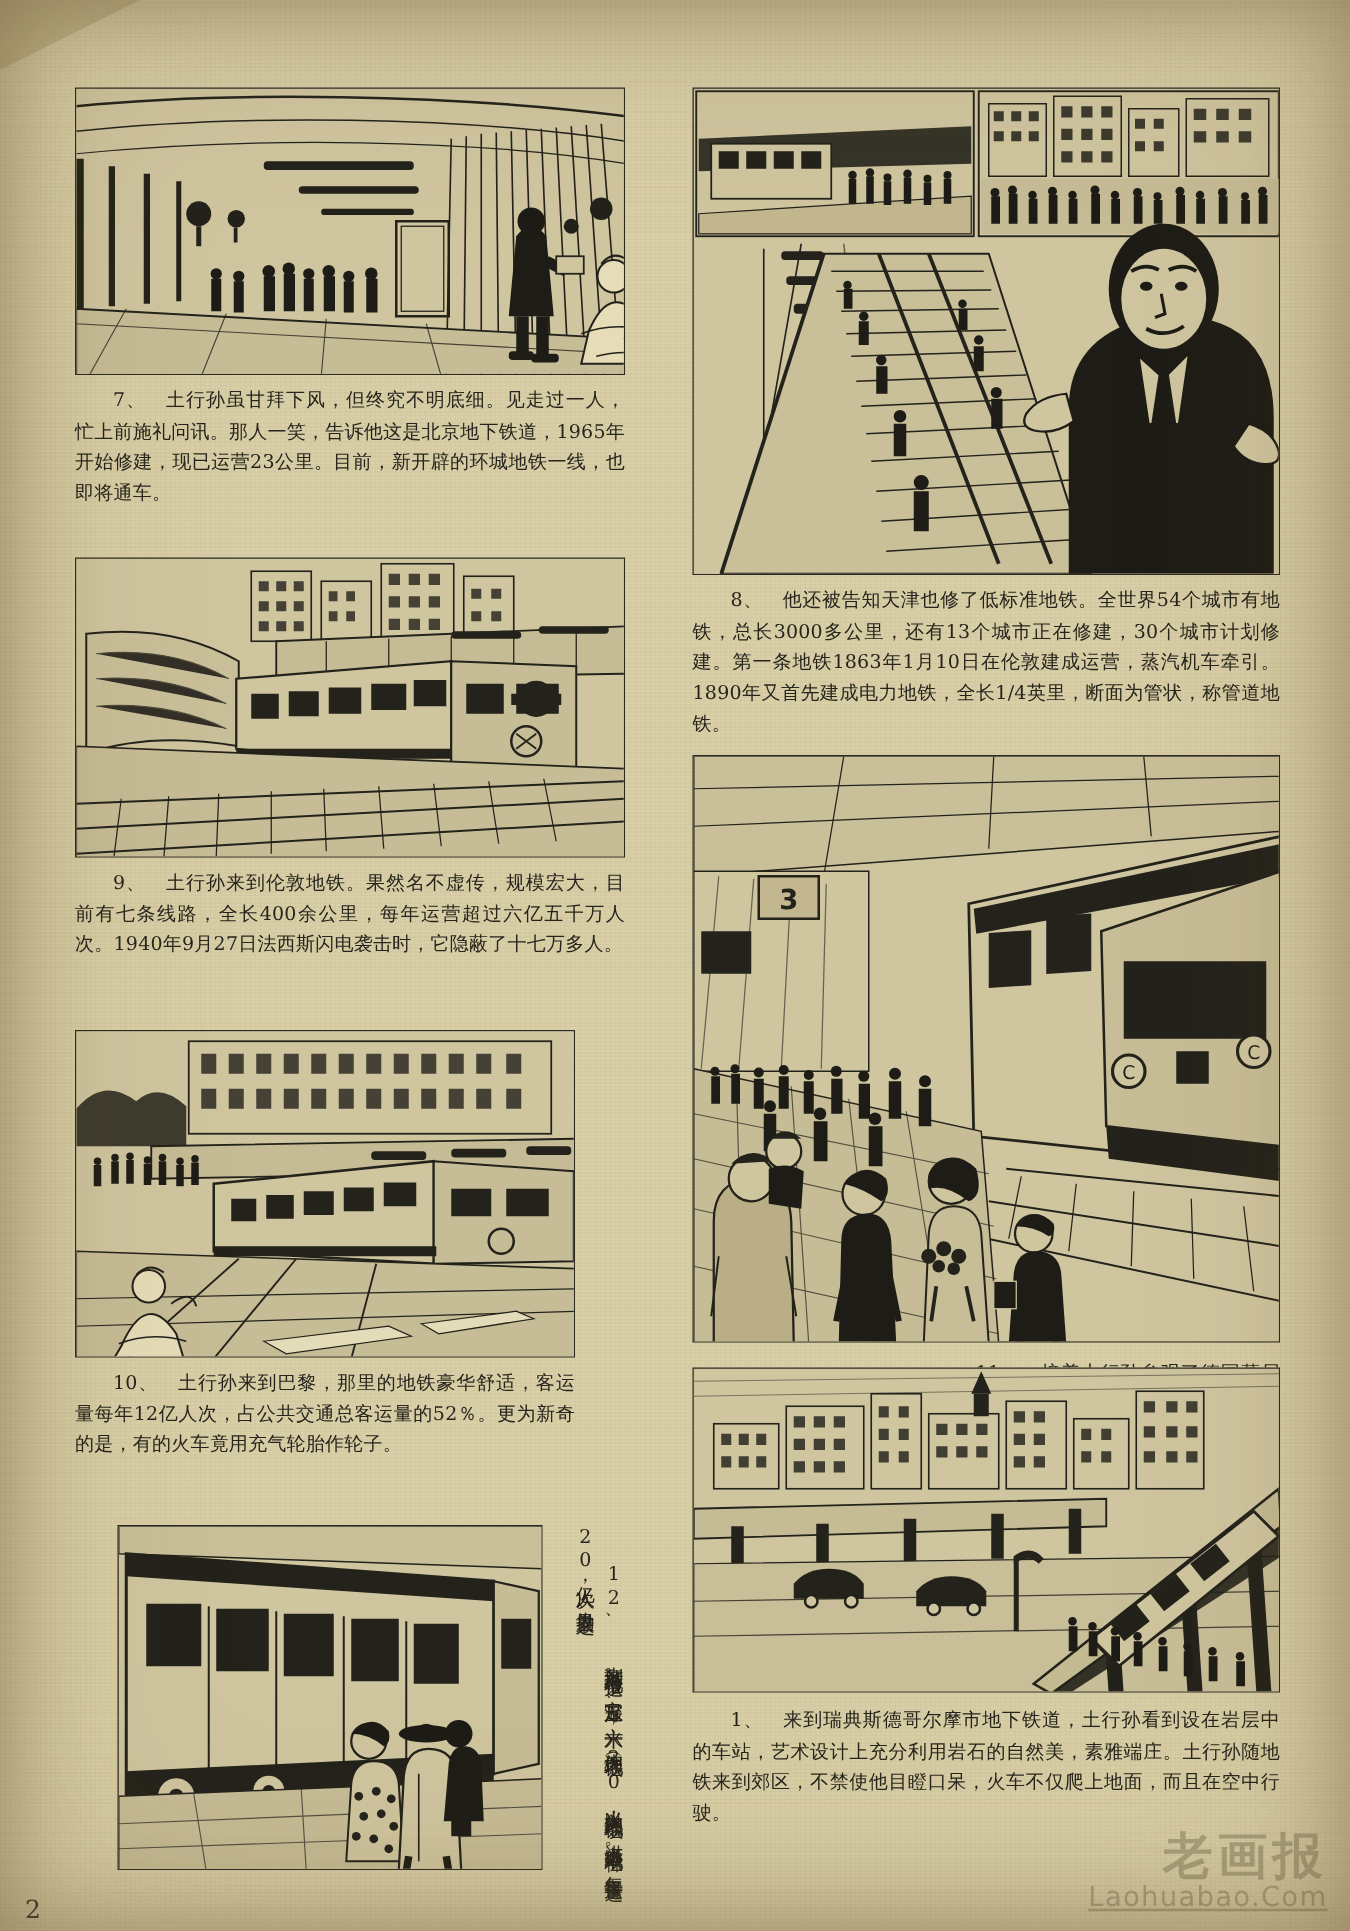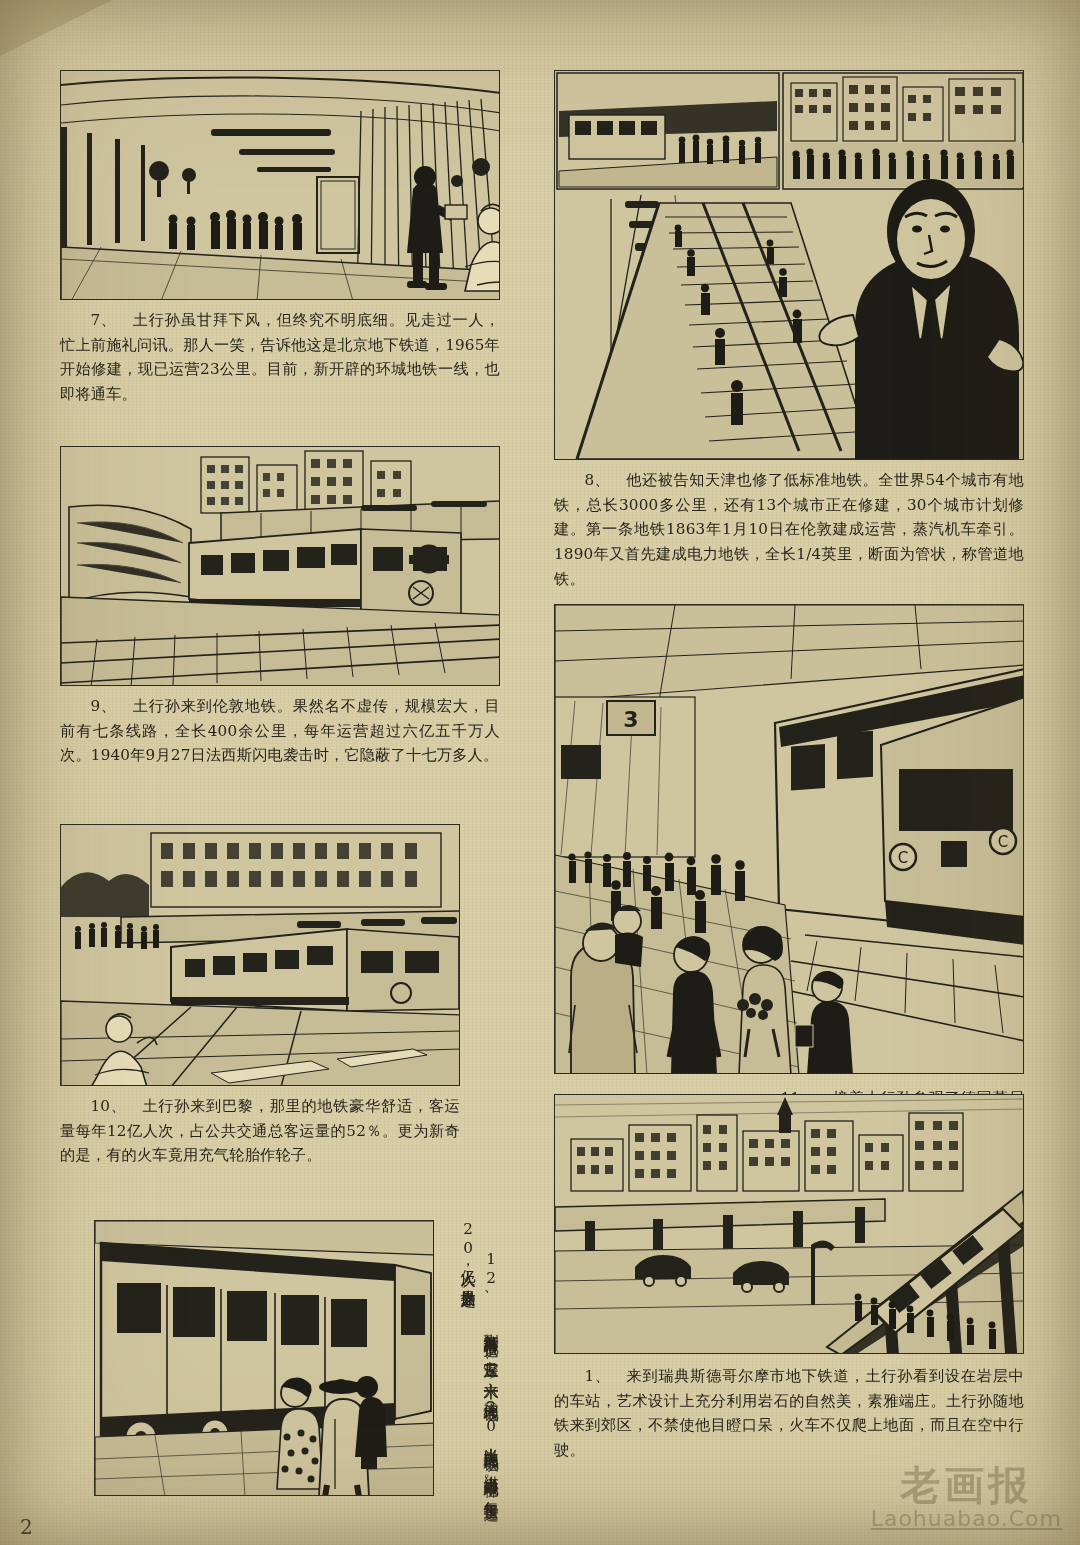--- a/index.html
+++ b/index.html
@@ -68,21 +68,21 @@
     line-height:1.5;
     letter-spacing:1px;
   }
   .cap.vert p{text-indent:2em;}
   .pageno{
     position:absolute;left:20px;bottom:6px;
     font-size:20px;color:#3a362a;font-family:"DejaVu Serif",serif;
   }
   .watermark{
     position:absolute;right:18px;bottom:14px;
-    text-align:center;color:rgba(70,60,35,.30);
+    text-align:right;color:rgba(70,60,35,.30);
     font-family:"DejaVu Sans",sans-serif;
     line-height:1.1;
     pointer-events:none;
     margin-top:44px;
   }
   .watermark .wm1{font-size:40px;font-weight:bold;letter-spacing:4px;}
   .watermark .wm2{font-size:22px;letter-spacing:1px;text-decoration:underline;}
   svg{display:block;}
 </style>
 </head>

